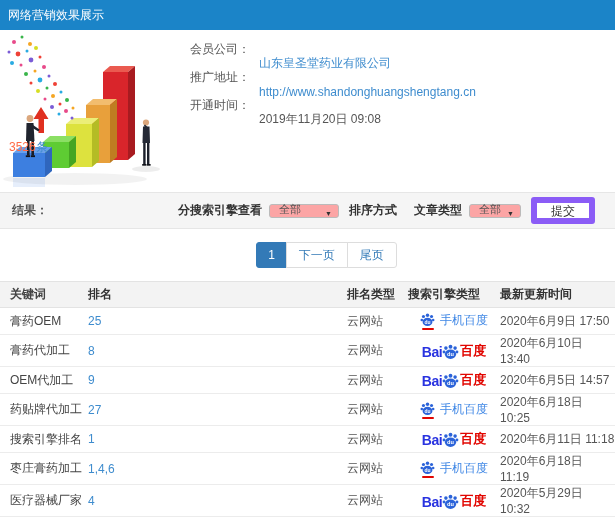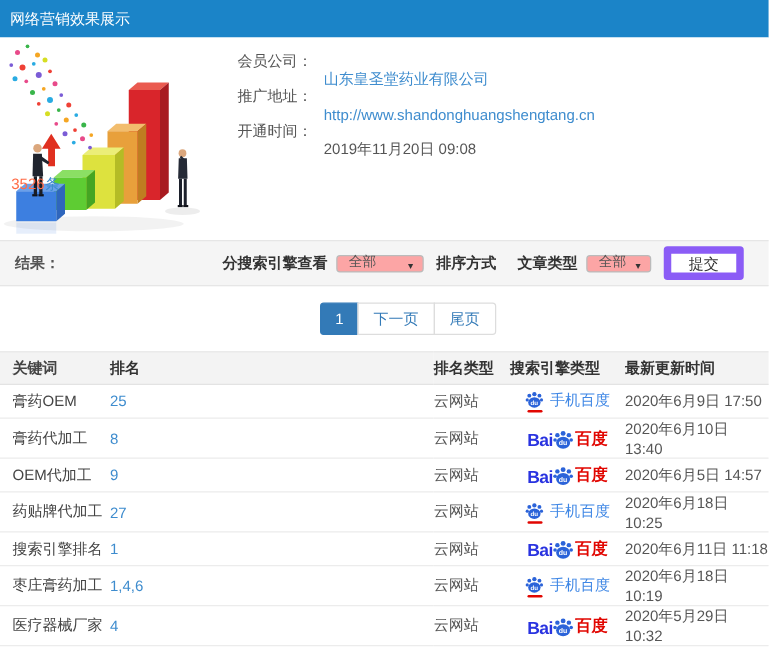--- a/index.html
+++ b/index.html
@@ -336,21 +336,21 @@
                 <circle cx="15.4" cy="6" r="2.1" fill="#2b63d9"></circle>
                 <circle cx="2.4" cy="10.6" r="1.7" fill="#2b63d9"></circle>
                 <circle cx="17.6" cy="10.6" r="1.7" fill="#2b63d9"></circle>
                 <ellipse cx="10" cy="13.2" rx="6.6" ry="5.6" fill="#2b63d9"></ellipse>
                 <text x="10" y="15.6" text-anchor="middle" font-size="6.6" font-weight="bold" fill="#fff" font-family="Liberation Sans, sans-serif">du</text>
               </svg>
               <span class="paw-underline"></span>
             </span>
             <span class="mob-txt">手机百度</span>
           </span></td>
-        <td class="c-date">2020年6月18日 10:19</td>
+        <td class="c-date">2020年6月18日 11:19</td>
       </tr>
       <tr>
         <td class="c-kw">医疗器械厂家</td>
         <td class="c-rank"><a>4</a></td>
         <td class="c-type">云网站</td>
         <td class="c-engine"><span class="baidu-logo">
             <span class="bai">Bai</span>
             <svg width="17" height="17" viewBox="0 0 20 20">
               <circle cx="4.6" cy="6" r="2.1" fill="#2b63d9"></circle>
               <circle cx="10" cy="4.4" r="2.3" fill="#2b63d9"></circle>

